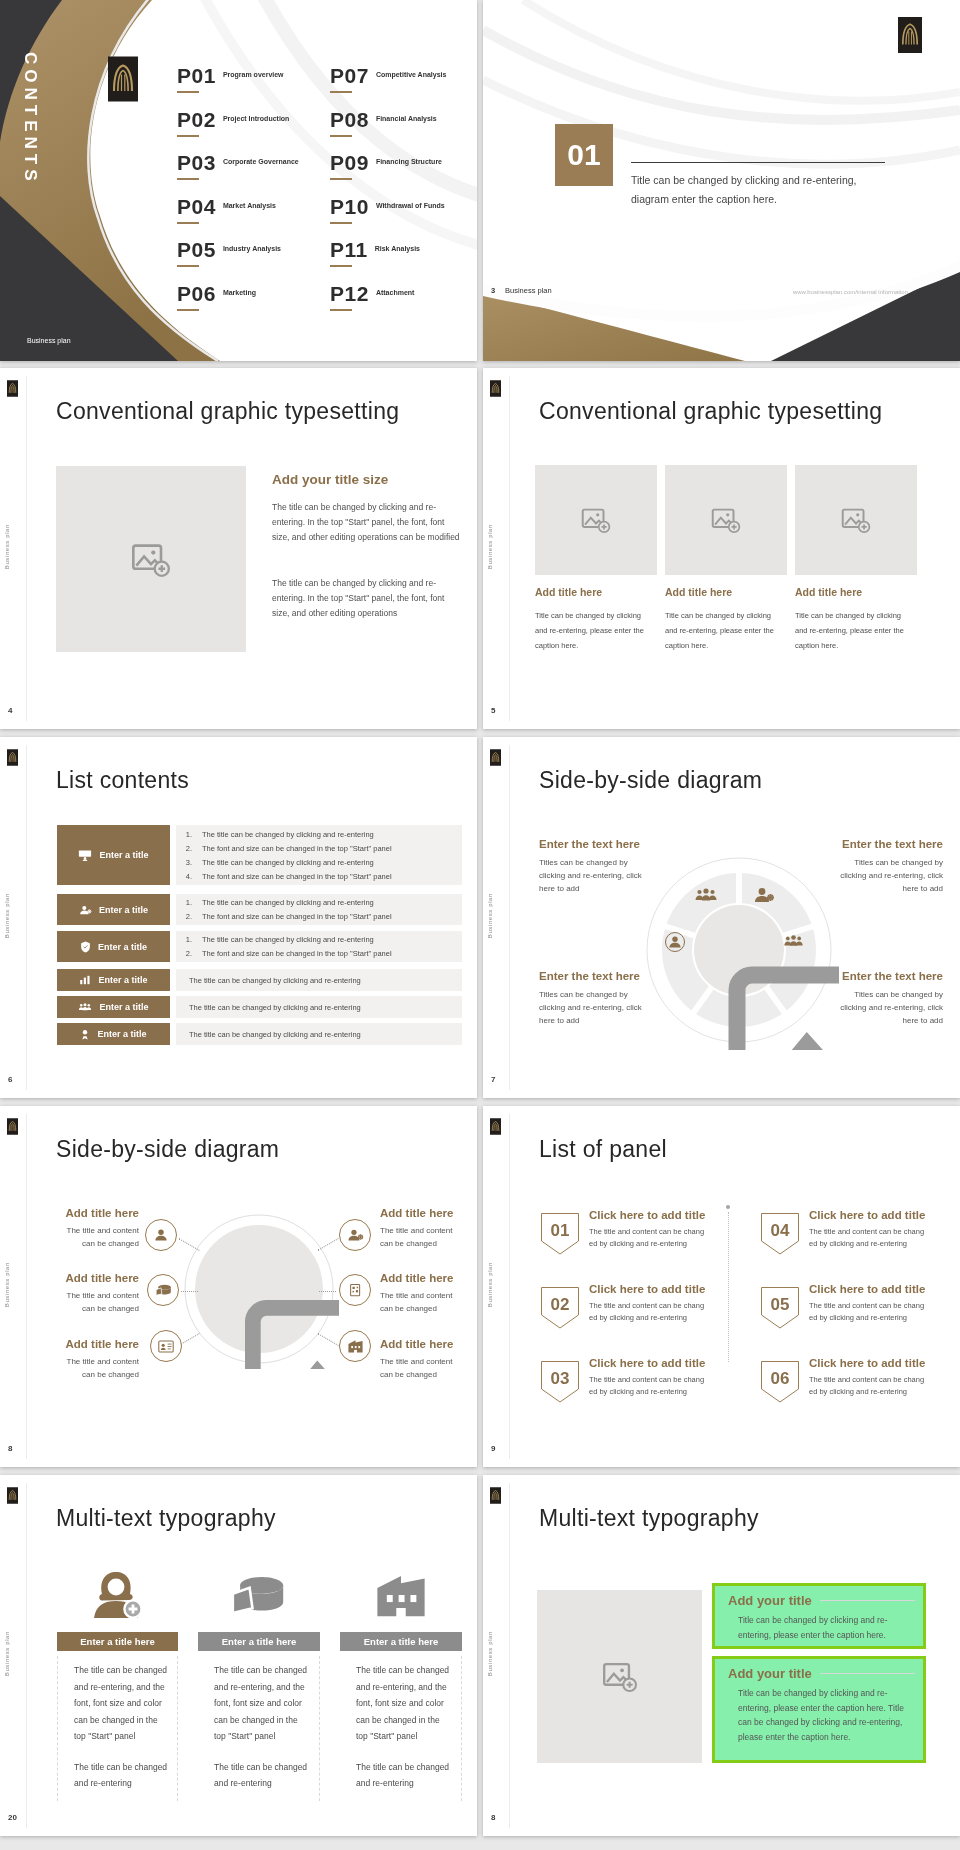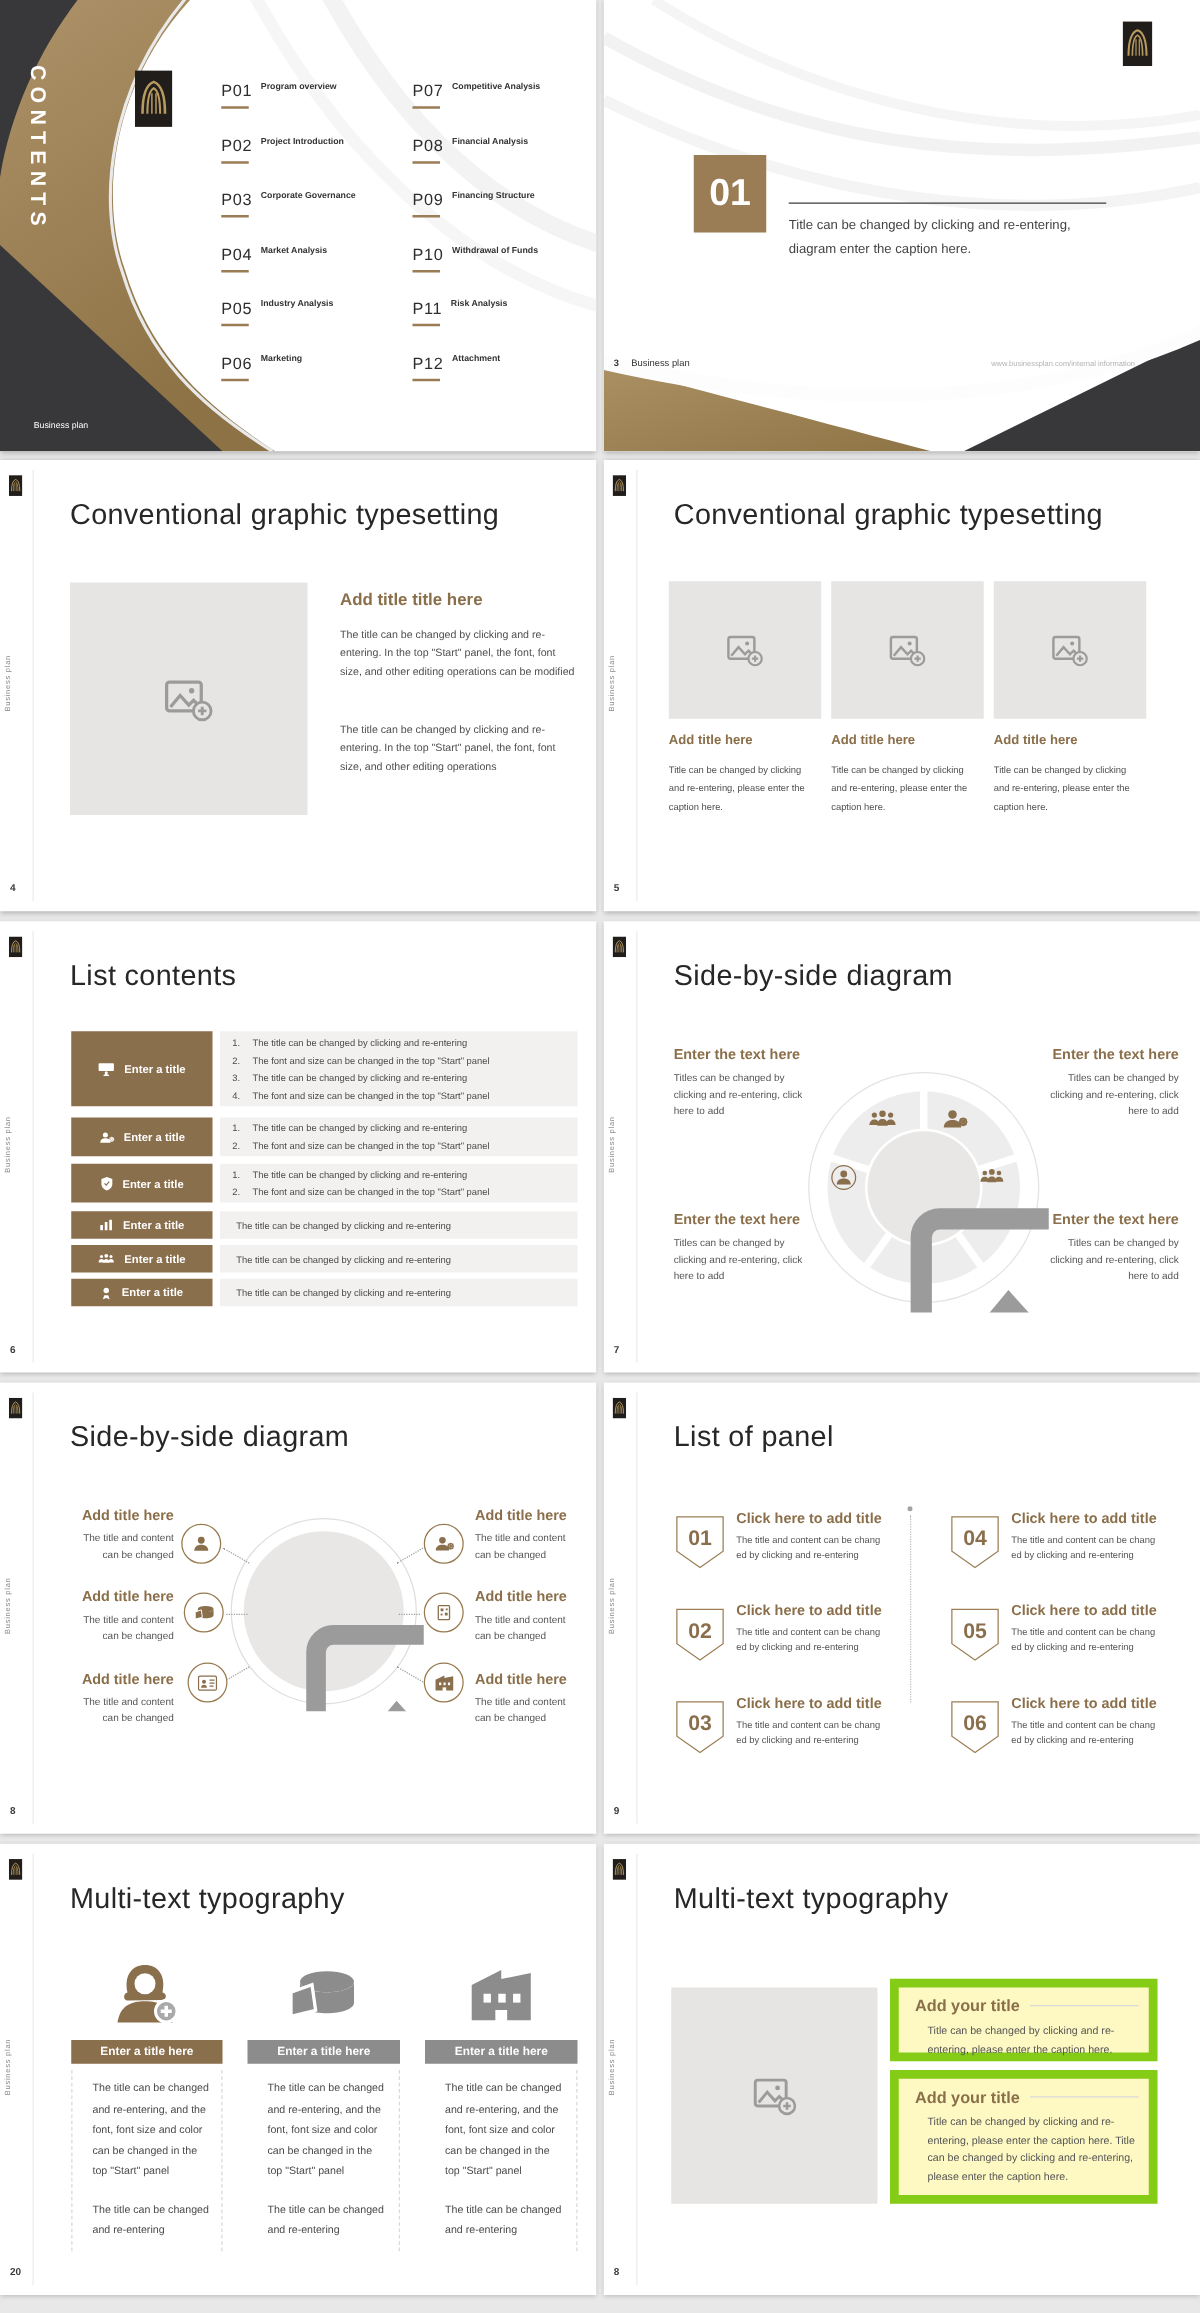--- a/index.html
+++ b/index.html
@@ -12,21 +12,21 @@
   .bh{color:#8a6f4a;font-weight:bold}
   .cap{color:#4f4f4f}
   .gbox{position:absolute;background:#e6e5e3;display:flex;align-items:center;justify-content:center;color:#9b9b9b}
   .mini-logo{position:absolute;left:7px;top:12px;width:11px;height:17px}
   .vdiv{position:absolute;left:26px;top:8px;height:345px;width:1px;background:#ececec}
   .side-label{position:absolute;left:4px;top:156px;writing-mode:vertical-rl;transform:rotate(180deg);
               font-size:6px;color:#8a8a8a;letter-spacing:.6px}
   .pagenum{position:absolute;left:8px;top:338px;font-size:8px;font-weight:bold;color:#3b3b3b}
   
   .toc-item{position:absolute;white-space:nowrap}
-  .toc-num{font-size:13px;font-weight:normal;color:#2d2d2d;letter-spacing:.5px}
+  .toc-num{font-size:21px;font-weight:bold;color:#2d2d2d;letter-spacing:.5px}
   .toc-label{font-size:7px;font-weight:bold;color:#333;margin-left:7px;vertical-align:6px}
   .toc-u{display:block;width:22px;height:2px;background:#9a7c55;margin-top:3px}
   .contents-vert{position:absolute;left:20px;top:52px;writing-mode:vertical-rl;color:#fff;
                  font-size:17px;font-weight:bold;letter-spacing:5px}
   
   .lbtn{position:absolute;left:57px;width:113px;background:#8a6f4d;color:#fff;display:flex;
         align-items:center;justify-content:center;gap:7px;font-size:9px;font-weight:bold}
   .lpanel{position:absolute;left:176px;width:286px;background:#f2f1ef;color:#4a4a4a;font-size:7.5px}
   .lpanel .num-line{display:flex;line-height:14px}
   .lpanel .num-line .n{width:26px;text-align:center;flex:none}
@@ -40,21 +40,21 @@
   
   .plan-h{position:absolute;font-size:11.5px;font-weight:bold;color:#8a6f4a}
   .plan-c{position:absolute;font-size:7.5px;color:#555;line-height:12px}
   
   .colbar{position:absolute;height:19px;color:#fff;font-size:9.5px;font-weight:bold;display:flex;
           align-items:center;justify-content:center;top:157px}
   .colbody{position:absolute;top:181px;height:145px;font-size:8.5px;color:#4a4a4a;
            box-sizing:border-box;padding:6px 4px 0 16px}
   .colbody .ln{line-height:16.5px}
   
-  .tbox{position:absolute;border:7px solid #84cc16;background:#fef9c3;box-sizing:border-box}
+  .tbox{position:absolute;border:3px solid #84cc16;background:#86efac;box-sizing:border-box}
   .tbox-head{display:flex;align-items:center;gap:8px;padding:7px 8px 0 13px}
   .tbox-head .ttl{font-size:13px;font-weight:bold;color:#8a6f4a;white-space:nowrap}
   .tbox-head .rule{flex:1;height:1px;background:#d8d8d8}
   .tbox-cap{padding:5px 10px 0 23px;font-size:8.5px;color:#555;line-height:14.5px}
 </style>
 </head>
 <body>
 
 <svg width="0" height="0" style="position:absolute">
   <defs>
@@ -248,21 +248,21 @@
     </svg>
   <div class="vdiv"></div>
   <div class="side-label">Business plan</div>
   <div class="pagenum">4</div>
   <div class="stitle">Conventional graphic typesetting</div>
   <div class="gbox" style="left:56px;top:98px;width:190px;height:186px">
     <svg width="40" height="37">
         <use href="#img-sym"></use>
       </svg>
   </div>
-  <div class="abs bh" style="left:272px;top:104px;font-size:13.5px">Add title title here</div>
+  <div class="abs bh" style="left:272px;top:104px;font-size:13.5px">Add your title size</div>
   <div class="abs cap" style="left:272px;top:132px;width:192px;font-size:8.5px;line-height:15px">The title can be changed by clicking and re-entering. In the top "Start" panel, the font, font size, and other editing operations can be modified</div>
   <div class="abs cap" style="left:272px;top:208px;width:192px;font-size:8.5px;line-height:15px">The title can be changed by clicking and re-entering. In the top "Start" panel, the font, font size, and other editing operations</div>
 </section>
 
 <section class="slide" style="left:483px;top:368px">
   <svg class="mini-logo">
       <use href="#logo-sym"></use>
     </svg>
   <div class="vdiv"></div>
   <div class="side-label">Business plan</div>

